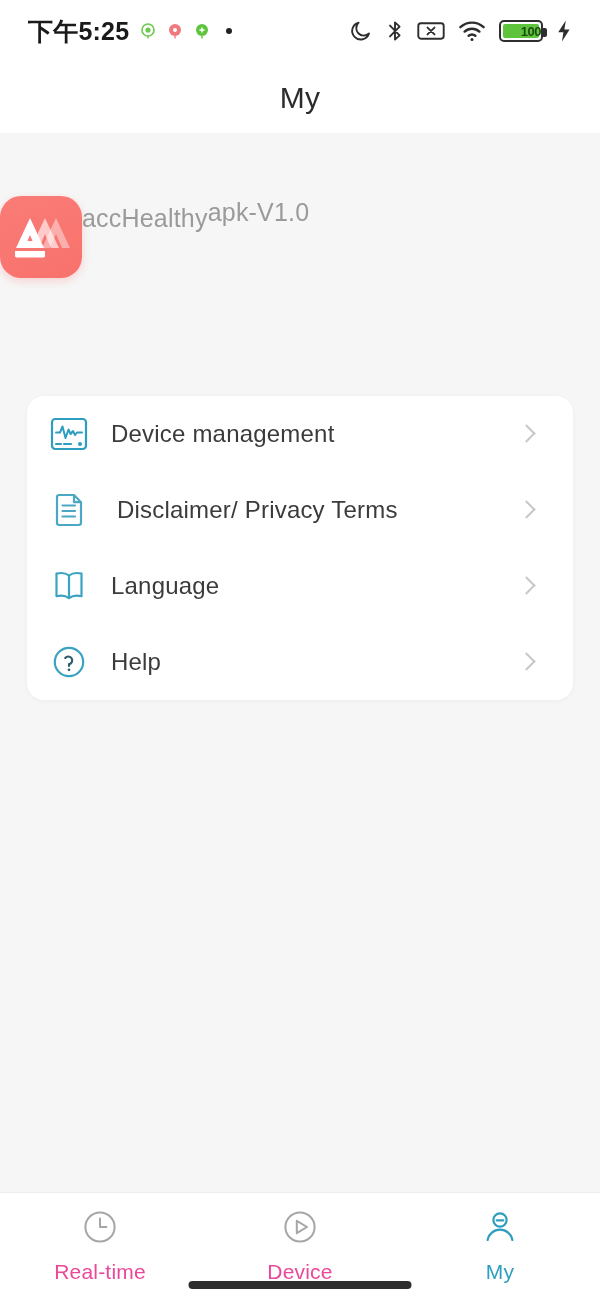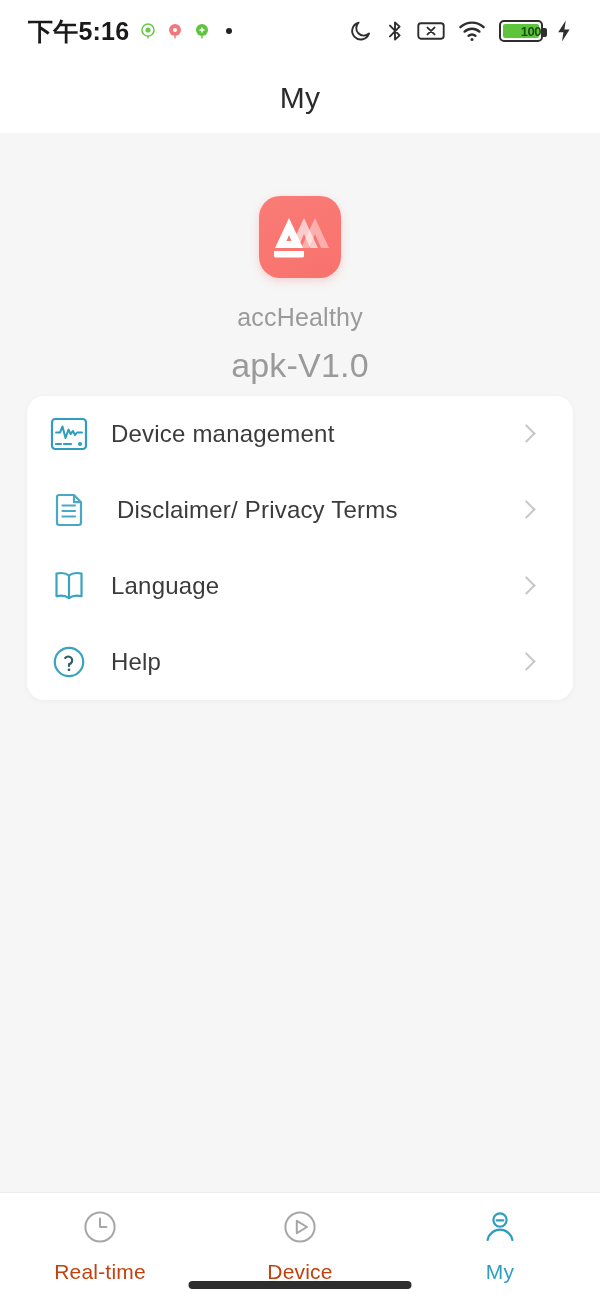--- a/index.html
+++ b/index.html
@@ -47,31 +47,31 @@
   
   .header {
     position:absolute; top:62px; left:0; width:600px; height:71px;
     background:#ffffff; display:flex; align-items:center; justify-content:center;
   }
   .header-title { font-size:30px; color:#2b2b2b; font-weight:400; letter-spacing:0.3px; }
 
   
   .app-block {
     position:absolute; top:133px; left:0; width:600px;
-    display:flex; flex-direction:column; align-items:center;
+    display:flex; align-items:center;
   }
   .app-icon {
     margin-top:63px;
     width:82px; height:82px; border-radius:21px;
     background:linear-gradient(160deg,#fa7b76 0%,#f8726d 100%);
     display:flex; align-items:center; justify-content:center;
     box-shadow:0 3px 9px rgba(248,114,109,0.28);
   }
   .app-name { margin-top:25px; font-size:25px; color:#9a9a9a; letter-spacing:0.2px; }
-  .app-ver  { margin-top:14px; font-size:34px; color:#9a9a9a; letter-spacing:0.2px; }
+  .app-ver  { margin-top:14px; font-size:25px; color:#9a9a9a; letter-spacing:0.2px; }
 
   
   .card {
     position:absolute; left:27px; top:396px; width:546px;
     background:#ffffff; border-radius:17px;
     box-shadow:0 1px 5px rgba(0,0,0,0.045);
     overflow:hidden;
   }
   .row {
     height:76px; display:flex; align-items:center;
@@ -97,35 +97,35 @@
   
   .tabbar {
     position:absolute; left:0; bottom:0; width:600px; height:108px;
     background:#ffffff; border-top:1px solid #ededed;
     display:flex; align-items:flex-start;
   }
   .tab {
     flex:1; display:flex; flex-direction:column; align-items:center;
     padding-top:14px; cursor:pointer;
   }
-  .tab-label { margin-top:9px; font-size:21px; color:#c2410c; letter-spacing:0.2px; }
+  .tab-label { margin-top:9px; font-size:21px; color:#ec4899; letter-spacing:0.2px; }
   .tab.active .tab-label { color:#2f9dbf; }
   .home-indicator {
     position:absolute; bottom:11px; left:50%; transform:translateX(-50%);
     width:223px; height:8px; border-radius:5px; background:#2e2e2e;
   }
 </style>
 </head>
 <body>
 
 <div class="phone">
 
   <div class="statusbar">
     <div class="sb-left">
-      <span class="sb-time">下午5:16</span>
+      <span class="sb-time">下午5:25</span>
 
       <span class="sb-mini">
         <svg width="16" height="16" viewBox="0 0 16 16">
           <circle cx="8" cy="7" r="6" fill="none" stroke="#6bc94b" stroke-width="1.6"></circle>
           <circle cx="8" cy="7" r="2.6" fill="#6bc94b"></circle>
           <path d="M8 13 L8 15.5" stroke="#6bc94b" stroke-width="1.4"></path>
         </svg>
       </span>
       <span class="sb-mini">
         <svg width="16" height="16" viewBox="0 0 16 16">

